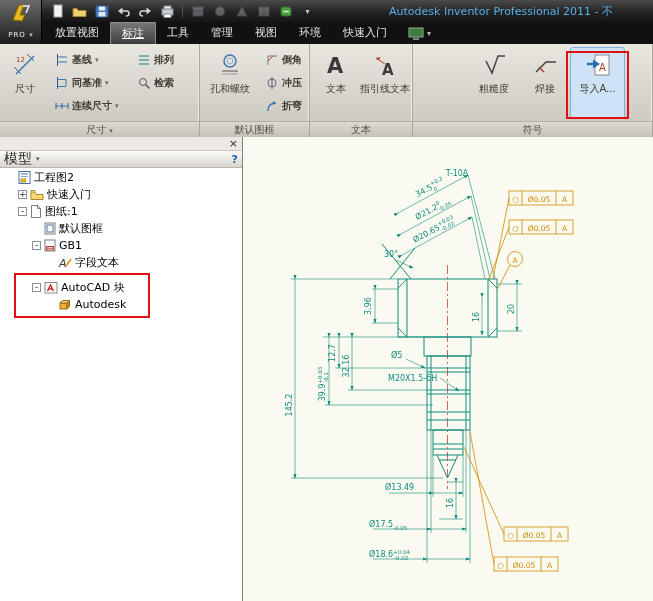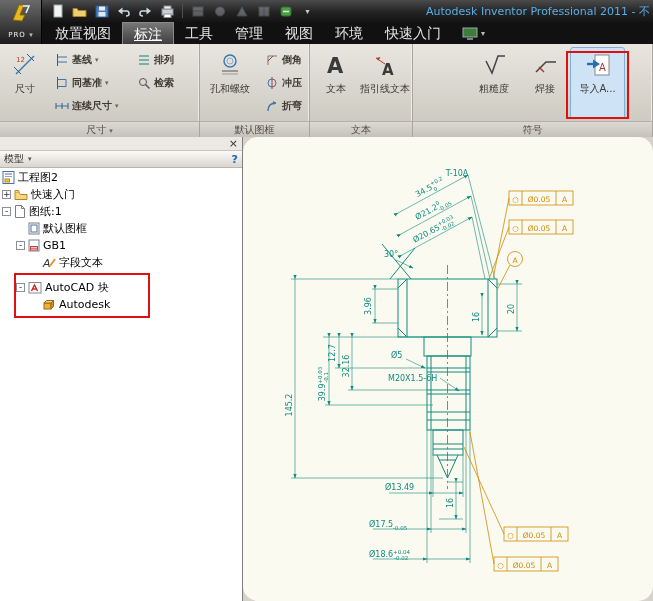--- a/index.html
+++ b/index.html
@@ -12,22 +12,22 @@
     background:linear-gradient(#4b4b4b,#232323 55%,#141414); }
   .tabrow { position:absolute; left:0; top:22px; width:653px; height:22px; background:#111; display:flex; align-items:stretch; padding-left:44px; }
   .applogo { position:absolute; left:0; top:0; width:42px; height:44px; z-index:9;
     background:linear-gradient(#6a6a6a,#1c1c1c); border-right:1px solid #000; text-align:center; }
   .applogo .badge { color:#f0f0f0; font-size:7px; letter-spacing:1px; display:inline-block; margin-top:1px;text-align:right; }
   .applogo .caret { color:#bbb; font-size:7px; }
   .qat { position:absolute; left:48px; top:2px; display:flex; align-items:center; gap:3px; height:18px; }
   .qbtn { width:19px; height:17px; display:flex; align-items:center; justify-content:center; border-radius:2px; }
   .qsep { width:1px; height:14px; background:#000; border-right:1px solid #4f4f4f; margin:0 2px; }
   .dimmed { opacity:.35; }
-  .wintitle { position:absolute; left:426px; top:4px; color:#57aee8; font-size:11px; white-space:nowrap; }
-  .tab { color:#e6e6e6; font-size:14px; padding:0 11px; line-height:22px; cursor:default; }
+  .wintitle { position:absolute; left:389px; top:4px; color:#57aee8; font-size:11px; white-space:nowrap; }
+  .tab { color:#e6e6e6; font-size:11px; padding:0 11px; line-height:22px; cursor:default; }
   .tab.active { background:linear-gradient(#777,#3e3e3e); border:1px solid #8a8a8a; border-bottom:none; color:#fff;text-decoration:underline; }
   .tabextra { margin-left:10px; display:flex; align-items:center; gap:3px; color:#bbb; }
 
   
   .ribbon { position:absolute; left:0; top:44px; width:653px; height:93px;
     background:linear-gradient(#e8e6df,#d2cfc7 70%,#c9c6be); border-bottom:1px solid #96928a; }
   .panel { position:absolute; top:0; height:93px; border-right:1px solid #aaa69d; box-shadow:inset -1px 0 0 #ecebe6; }
   .panel-footer { position:absolute; bottom:0; left:0; right:0; height:16px; text-align:center;
     font-size:10px; color:#514d46; line-height:16px;
     background:linear-gradient(#dcd9d2,#c5c2ba); border-top:1px solid #b4b0a7; }
@@ -43,34 +43,34 @@
 
   
   .browser { position:absolute; left:0; top:137px; width:243px; height:464px; background:#fff;
     border-right:1px solid #7f7f7f; }
   .browser-strip { position:absolute; left:0; top:0; width:100%; height:14px; background:#ece9e4;
     border-bottom:1px solid #c9c5be; }
   .browser-strip .x { position:absolute; right:4px; top:0px; font-size:11px; color:#333; line-height:13px; cursor:default; }
   .browser-header { position:absolute; left:0; top:14px; width:100%; height:17px;
     background:linear-gradient(#fbfaf8,#d9d6cf); border-bottom:1px solid #b9b5ad;
     display:flex; align-items:center; padding:0 4px; color:#2e2a24; }
-  .browser-header .hl { font-size:10px; }
+  .browser-header .hl { font-size:14px; }
   .browser-header .caret { font-size:7px; margin-left:4px; color:#555; }
   .browser-header .help { margin-left:auto; color:#2464b4; font-weight:bold; font-size:11px; }
   .tree { position:absolute; left:0; top:32px; right:0; }
-  .trow { display:flex; align-items:center; height:17px; padding-left:2px; color:#000; font-size:11px; }
+  .trow { display:flex; align-items:center; height:17px; padding-left:2px; color:#000; font-size:11px;margin-left:16px; }
   .ind16 { padding-left:16px; } .ind30 { padding-left:30px; }
   .expander { width:9px; height:9px; border:1px solid #8a909a; background:#fff; font-size:9px; line-height:7px;
     text-align:center; color:#333; margin-right:3px; flex:none; }
   .spacer { width:12px; flex:none; }
   .ticon { margin-right:3px; flex:none; display:flex; }
   .gap8 { height:8px; }
 
   
-  .canvas { position:absolute; left:243px; top:137px; width:410px; height:464px; background:#fbfaf0;border-radius:15px; }
+  .canvas { position:absolute; left:243px; top:137px; width:410px; height:464px; background:#fbfaf0; }
   svg text { font-family:"DejaVu Sans","Liberation Sans",sans-serif; }
   .part { stroke:#108b7e; fill:none; stroke-width:1; }
   .thin { stroke:#108b7e; fill:none; stroke-width:.6; }
   .cl { stroke:#c4403a; stroke-width:.8; stroke-dasharray:9 3 2 3; fill:none; }
   .dimtext { fill:#0f8b80; font-size:8px; }
   .tol { font-size:5.5px; }
   .gdt { stroke:#d18a00; fill:none; stroke-width:.8; }
   .gdtt { fill:#cf8800; font-size:7.5px; }
 </style>
 </head>

